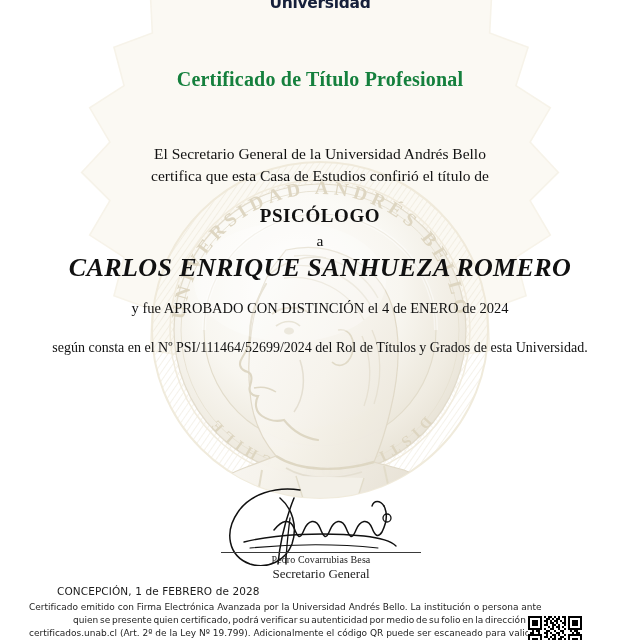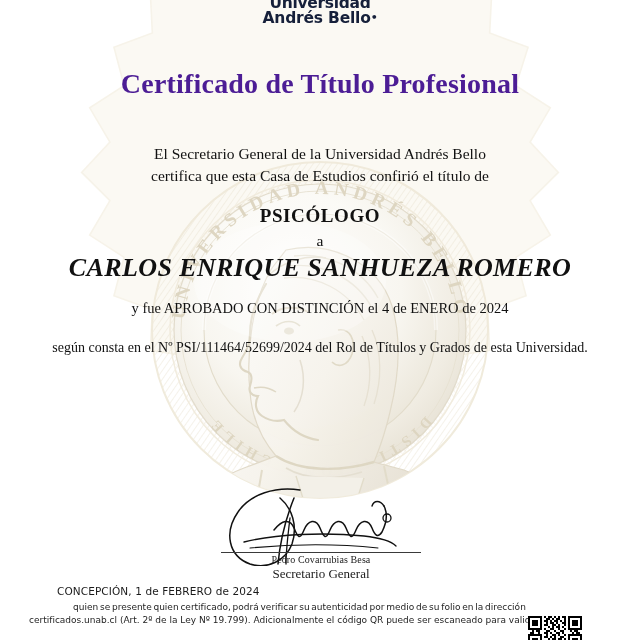--- a/index.html
+++ b/index.html
@@ -56,24 +56,24 @@
   .center-row {
     position: absolute;
     left: 0;
     width: 640px;
     text-align: center;
     z-index: 2;
   }
 
   #cert-title {
     top: 68px;
-    font-size: 28px;
+    font-size: 20px;
     font-weight: 700;
     letter-spacing: 0.2px;
-    color: #4c1d95;
+    color: #15803d;
   }
 
   #intro-line-1 { top: 145px; font-size: 15.5px; }
   #intro-line-2 { top: 167px; font-size: 15.5px; text-align: center; }
 
   #degree-name {
     top: 205px;
     font-size: 19px;
     font-weight: 700;
     letter-spacing: 0.6px;
@@ -312,21 +312,20 @@
 
     <path d="M296,476 L 316,540 L 344,540 L 364,478" fill="#f3f0e8" stroke="#e2dbc9" stroke-width="1.4"></path>
   </g>
 
   <ellipse cx="290" cy="282" rx="96" ry="60" fill="#ffffff" opacity="0.30"></ellipse>
   <path d="M204,330 a116,116 0 0 1 232,0" fill="none" stroke="#ffffff" stroke-width="4" opacity="0.45"></path>
 </svg>
 
 <div id="logo-block">
   <div class="logo-line l1">Universidad</div>
-  <div class="logo-line l2"><span>Andrés Bello</span><span class="reg-dot">•</span></div>
 </div>
 
 <div class="center-row" id="cert-title">Certificado de Título Profesional</div>
 
 <div class="center-row" id="intro-line-1">El Secretario General de la Universidad Andrés Bello</div>
 <div class="center-row" id="intro-line-2">certifica que esta Casa de Estudios confirió el título de</div>
 
 <div class="center-row" id="degree-name">PSICÓLOGO</div>
 <div class="center-row" id="conjunction">a</div>
 <div class="center-row" id="graduate-name">CARLOS ENRIQUE SANHUEZA ROMERO</div>
@@ -357,23 +356,24 @@
       <path d="M44,64 C 86,60 134,60 172,64" stroke-width="1.1"></path>
 
       <path d="M84,34 C 82,50 80,66 80,80" stroke-width="1.3"></path>
     </g>
   </svg>
   <div id="signature-rule"></div>
   <div id="sig-name">Pedro Covarrubias Besa</div>
   <div id="sig-role">Secretario General</div>
 </div>
 
-<div id="place-date">CONCEPCIÓN, 1 de FEBRERO de 2024</div>
+<div id="place-date">CONCEPCIÓN, 1 de FEBRERO de 2028</div>
 
 <div id="legal-block">
+  <span class="legal-line">Certificado emitido con Firma Electrónica Avanzada por la Universidad Andrés Bello. La institución o persona ante</span>
   <span class="legal-line justify" id="legal-line-2">
       <span>quien</span>
       <span>se</span>
       <span>presente</span>
       <span>quien</span>
       <span>certificado,</span>
       <span>podrá</span>
       <span>verificar</span>
       <span>su</span>
       <span>autenticidad</span>

